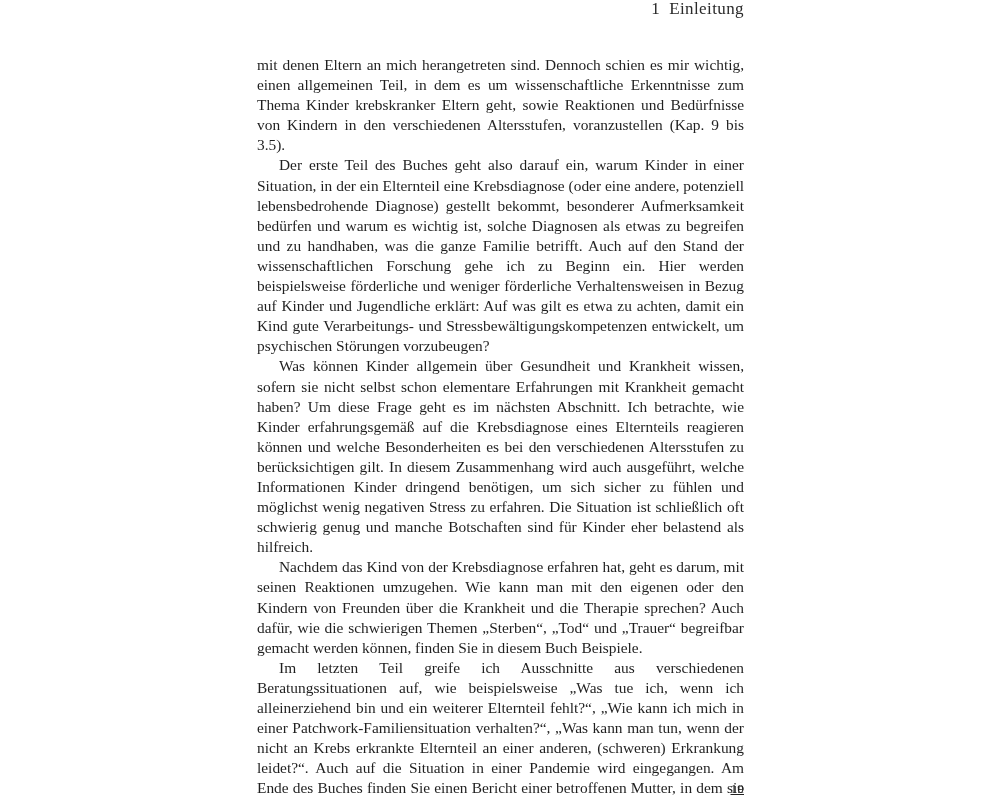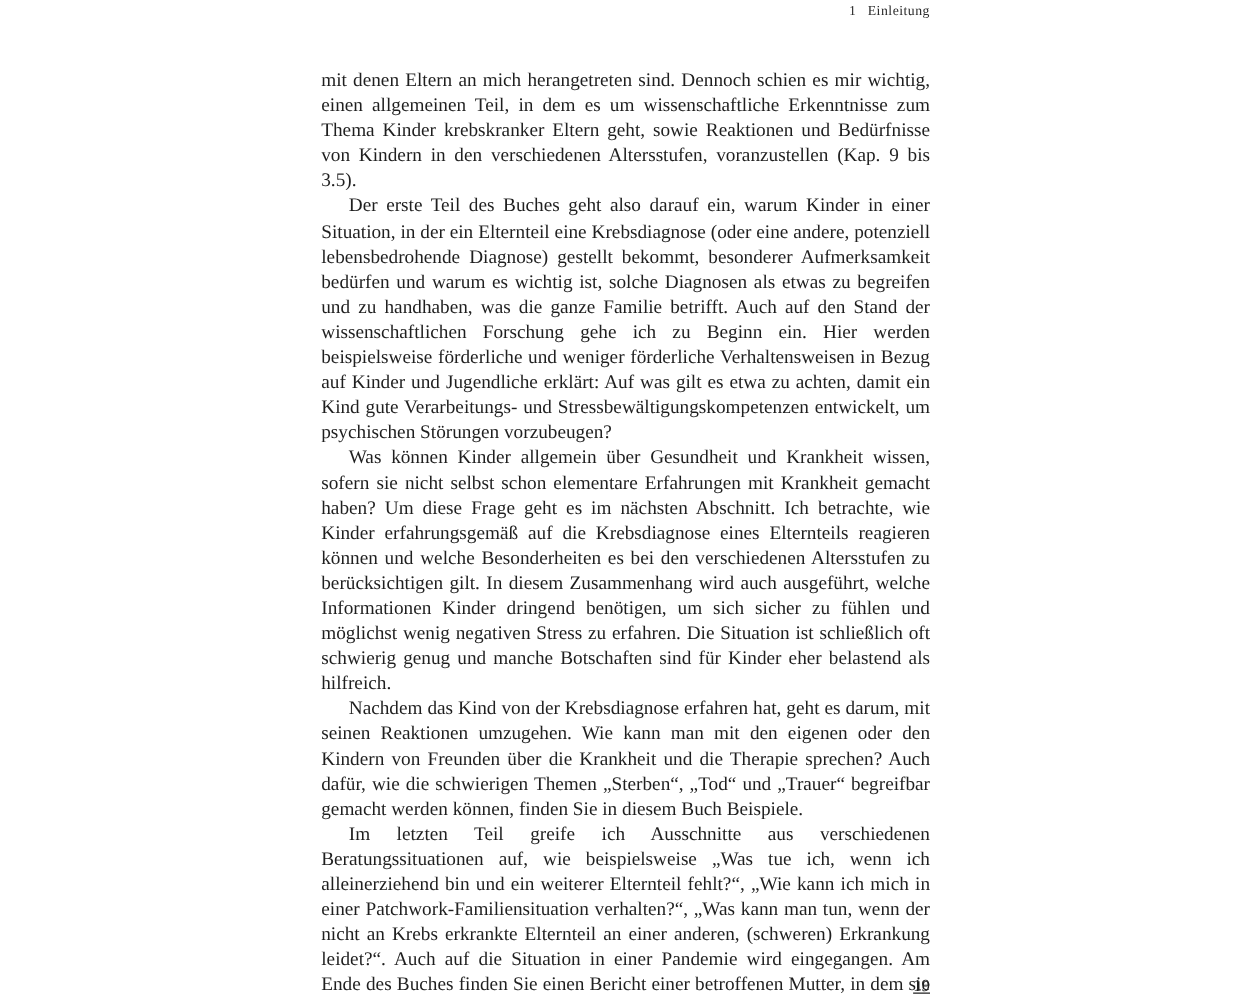--- a/index.html
+++ b/index.html
@@ -18,21 +18,21 @@
   .page-column {
     position: absolute;
     left: 257px;
     top: 0;
     width: 487px;
     height: 800px;
   }
   .running-head {
     margin-top: 2px;
     text-align: right;
-    font-size: 11px;
+    font-size: 17px;
     letter-spacing: 0.4px;
     color: #2a2a2a;
     line-height: 14px;
   }
   .running-head .chapter-title {
     margin-left: 9px;
   }
   .body-text {
     margin-top: 39px;
     font-size: 15.4px;

